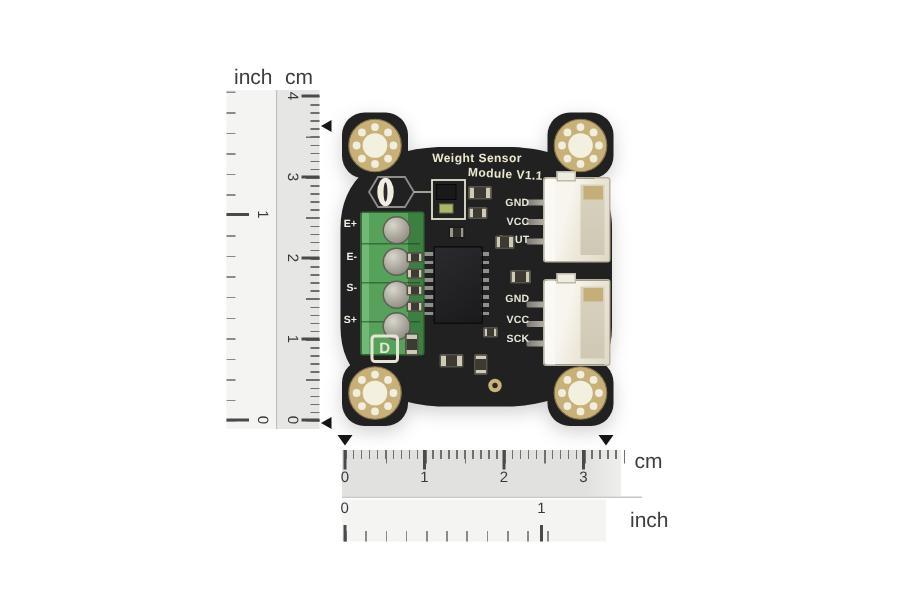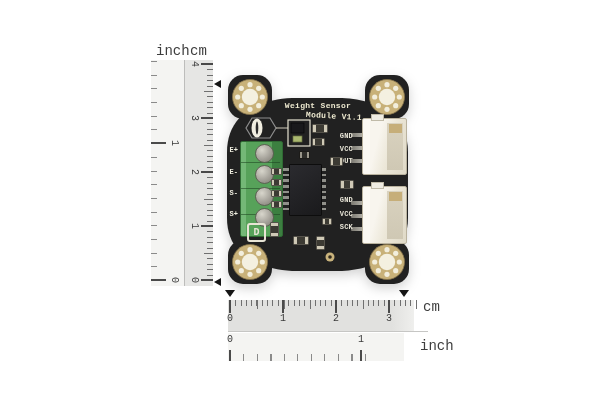--- a/index.html
+++ b/index.html
@@ -1,17 +1,17 @@
 <!DOCTYPE html>
 <html><head>
 <meta charset="utf-8">
 <style>
   html,body{margin:0;padding:0;background:#fff;}
   #scene{position:relative;width:508px;height:400px;background:#ffffff;overflow:hidden;
-         font-family:Liberation Mono, monospace;}
+         font-family:Liberation Sans, sans-serif;}
   .abs{position:absolute;}
   
   .ruler-label{font-size:14px;color:#3d3d3d;}
   .num{font-size:10px;color:#3a3a3a;text-align:center;line-height:12px;width:12px;height:12px;}
   .rot90{transform:rotate(90deg);}
   .vstrip-inch{left:151px;top:60px;width:33px;height:226px;background:#f4f4f2;border-right:1px solid #bdbdbb;}
   .vstrip-cm{left:185px;top:60px;width:28px;height:226px;background:#e6e6e4;}
   .vtick-cm-minor{left:207px;top:64px;width:6px;height:217px;
      background:repeating-linear-gradient(to bottom,#6f6f6f 0 1px,rgba(0,0,0,0) 1px 5.4px);}
   .vtick-cm-5mm{left:204px;top:91px;width:9px;height:190px;

